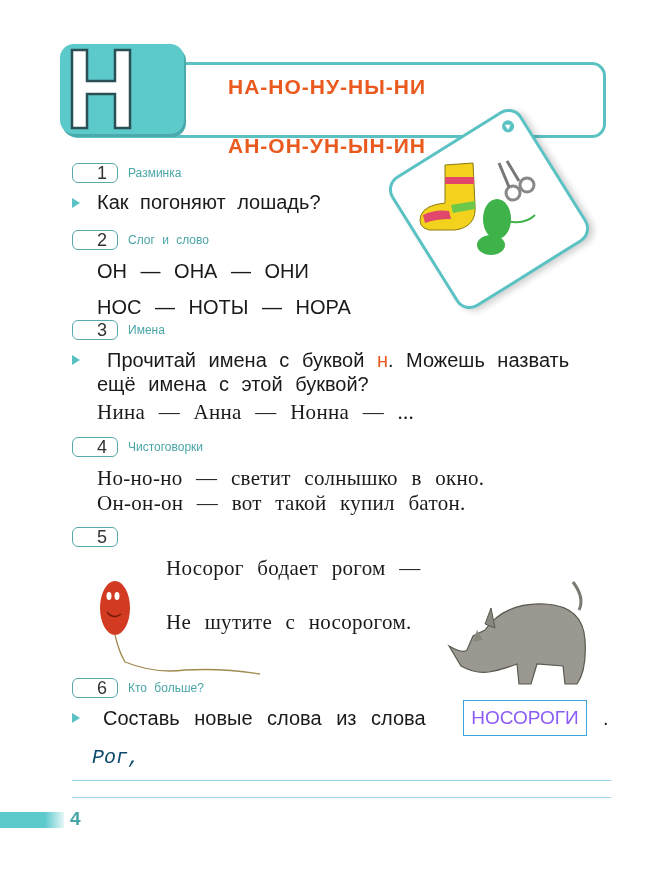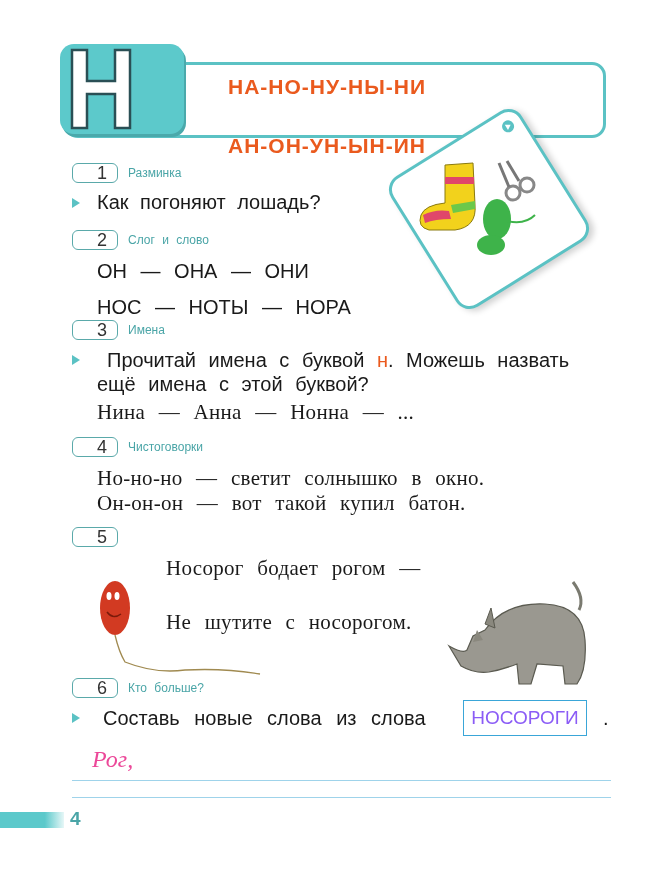--- a/index.html
+++ b/index.html
@@ -37,22 +37,22 @@
     border-top:5px solid transparent; border-bottom:5px solid transparent; }
   .sans { font-size:20px; word-spacing:6px; color:#1a1a1a; }
   .serif { font-family:"Liberation Serif", serif; font-size:21px; word-spacing:8px; color:#1a1a1a; letter-spacing:0.3px; }
   .accent { color:#ea5a1e; }
 
   .word-box { left:463px; top:700px; width:124px; height:36px; border:1.5px solid #3aa6d8;
     border-radius:0; box-sizing:border-box; color:#8b5cf6; font-size:19px;
     display:flex; align-items:center; justify-content:center; }
 
   .line { left:72px; width:539px; height:1px; background:#9fd3ea; }
-  .script { left:92px; top:746px; font-family:Liberation Serif, serif; font-style:italic;
-    font-size:24px; color:#ec4899; }
+  .script { left:92px; top:746px; font-family:Liberation Mono, monospace; font-style:italic;
+    font-size:20px; color:#0c4a6e; }
 
   .page-bar { left:0; top:812px; width:64px; height:16px;
     background:linear-gradient(to right, #5cc9cb 70%, rgba(92,201,203,0.15)); }
   .page-num { left:70px; top:808px; font-size:19px; font-weight:bold; color:#4aa5a7; }
 </style>
 </head>
 <body>
 
 <div class="abs header-frame"></div>
 <div class="abs letter-tile">

